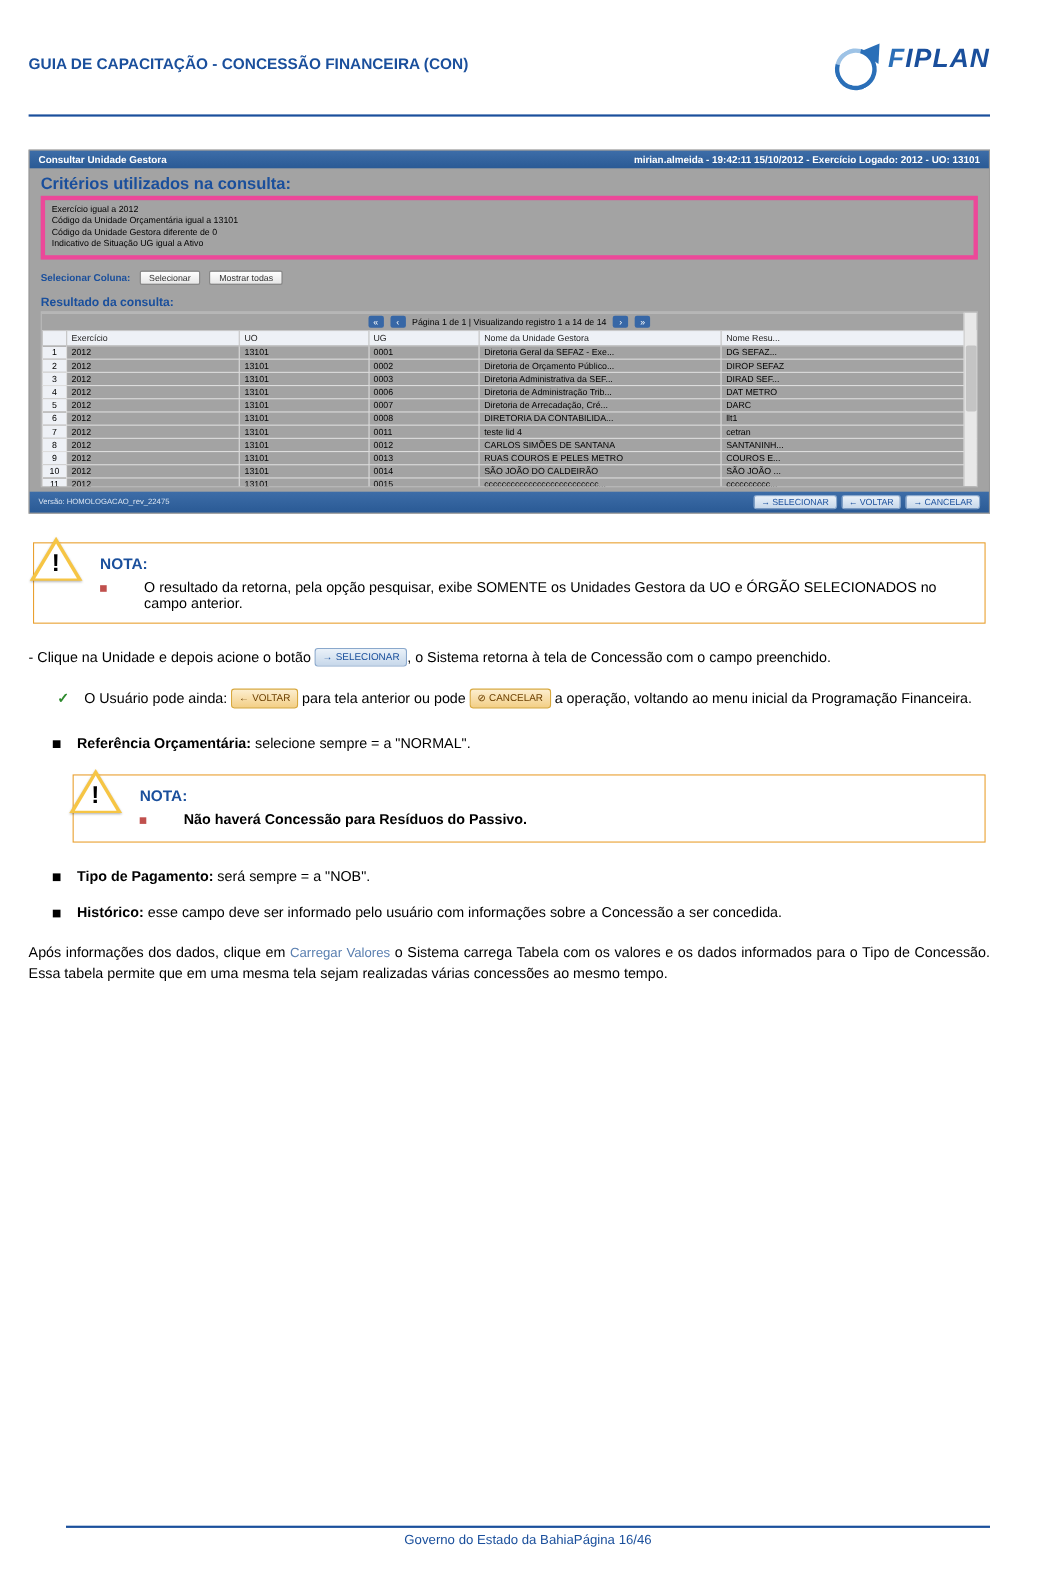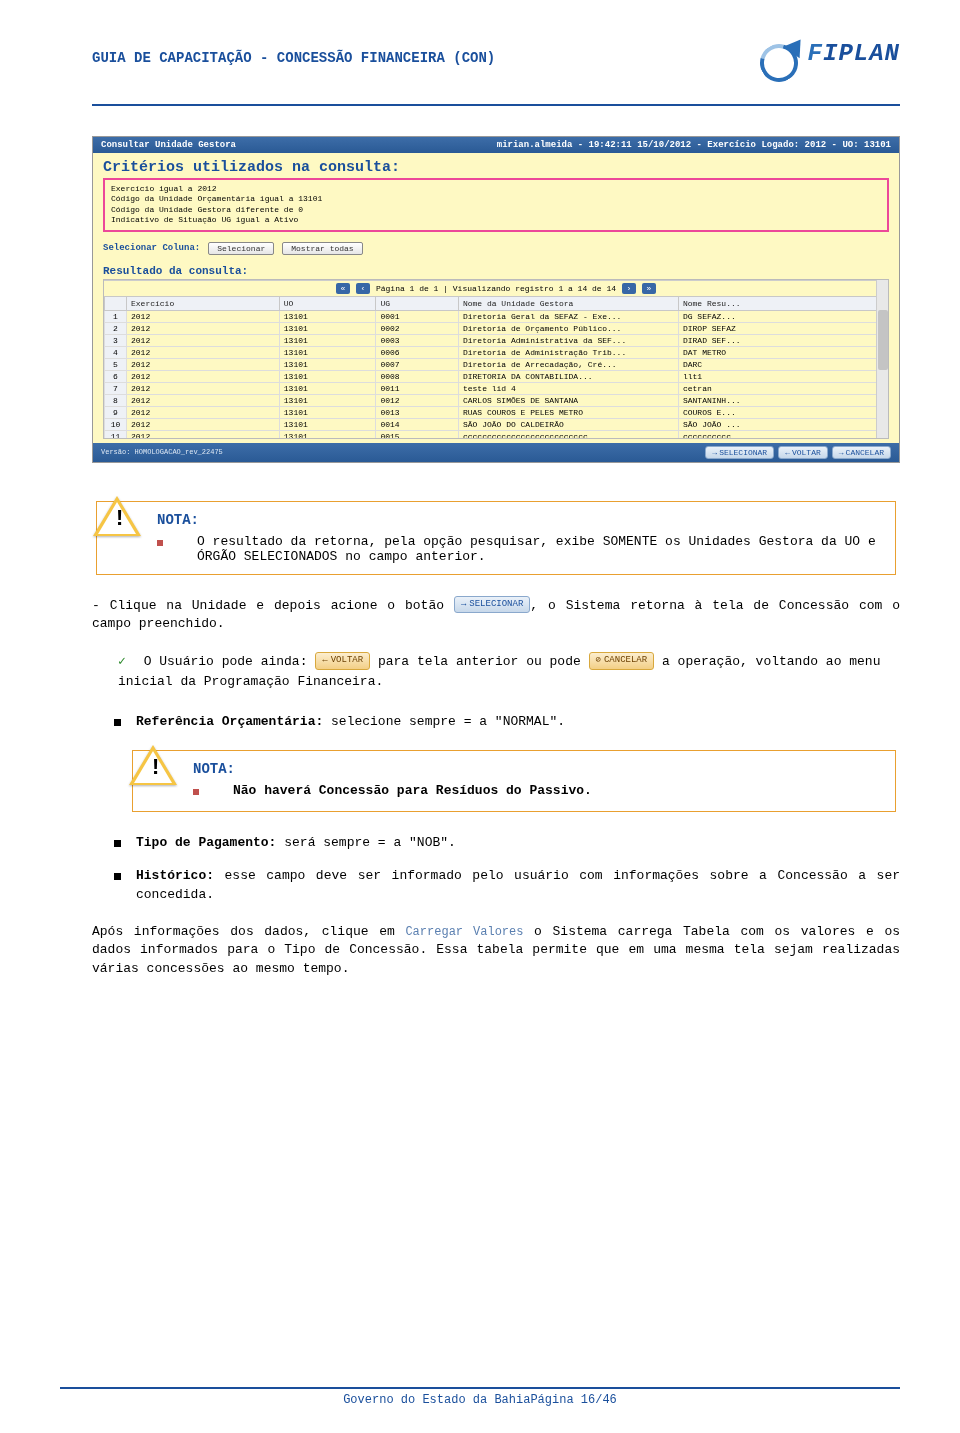--- a/index.html
+++ b/index.html
@@ -5,24 +5,23 @@
     * { box-sizing: border-box; margin: 0; padding: 0; }
     body {
       font-family: Arial, Helvetica, sans-serif;
       background: #fff;
       width: 960px;
       margin: 0 auto;
       color: #000;
       font-size: 13px;
     }
     .page {
-      padding: 40px 60px 20px 92px;
+      padding: 40px 60px 20px 26px;
       min-height: 1433px;
       position: relative;
-      font-family: Liberation Mono, monospace;
     }
     .header {
       display: flex;
       justify-content: space-between;
       align-items: flex-start;
       margin-bottom: 18px;
     }
     .header-title {
       color: #1a4f9c;
       font-weight: bold;
@@ -66,41 +65,41 @@
     .logo-text .f { color: #2a6fb8; }
     .logo-text .rest { color: #1a4f9c; }
     .header-rule {
       border: none;
       border-top: 2px solid #1a4f9c;
       margin-bottom: 30px;
     }
     
     .app-window {
       border: 1px solid #999;
-      background: #fef9c3;
-      margin-bottom: 38px;
+      background: #a3a3a3;
+      margin-bottom: 26px;
     }
     .app-titlebar {
       background: linear-gradient(#3d6da8, #2a5a95);
       color: #fff;
       font-size: 9px;
       font-weight: bold;
       padding: 3px 8px;
       display: flex;
       justify-content: space-between;
     }
     .app-body { padding: 6px 10px 4px 10px; }
     .criteria-label {
       font-size: 15px;
       font-weight: bold;
       color: #1a4f9c;
       margin-bottom: 2px;
     }
     .criteria-box {
-      border: 2px solid #ec4899;
+      border: 4px solid #ec4899;
       padding: 4px 6px;
       font-size: 8px;
       line-height: 1.3;
       margin-bottom: 10px;
       min-height: 42px;
     }
     .selcol-row {
       font-size: 9px;
       font-weight: bold;
       color: #1a4f9c;

